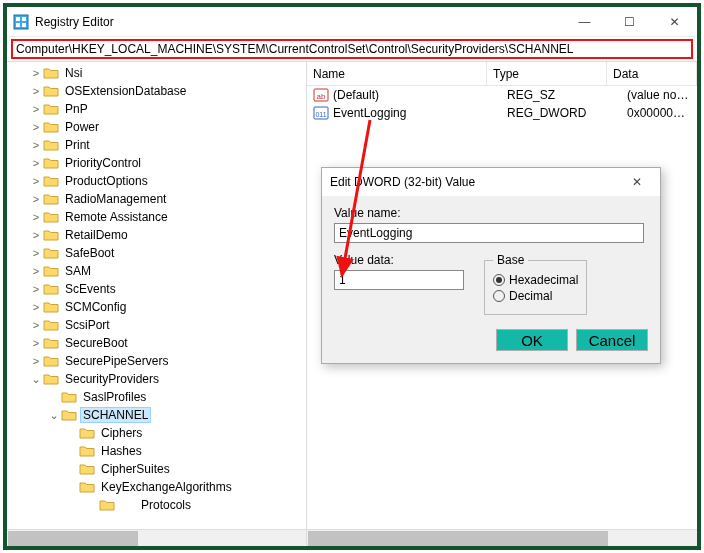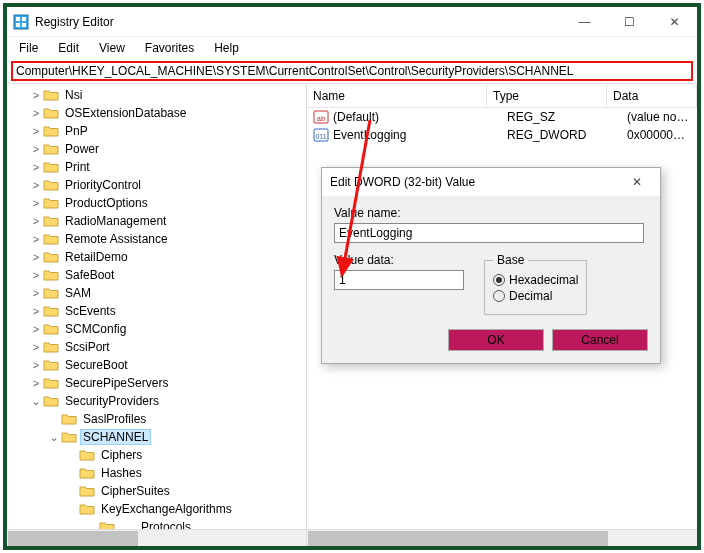--- a/index.html
+++ b/index.html
@@ -41,21 +41,21 @@
   .dlg-body label { display:block; margin-bottom:3px;}
   .txt { width: 310px; border:1px solid #888; background:#fff; height:20px; padding:1px 4px; font-size:12px; margin-bottom:10px; display:block;}
   .row2 { display:flex; gap: 18px; }
   .val-data input.txt2 { width:130px; border:1px solid #888; height:20px; padding:1px 4px; font-size:12px; background:#fff;}
   fieldset { border:1px solid #bbb; padding: 4px 8px 9px 8px; font-size:12px; }
   fieldset legend { padding: 0 4px;}
   .radio-row { display:flex; align-items:center; gap:4px; margin:2px 0;}
   .radio { width:12px; height:12px; border:1px solid #555; border-radius:50%; display:inline-flex; align-items:center; justify-content:center;}
   .radio.checked::after{content:""; width:6px; height:6px; background:#333; border-radius:50%;}
   .dlg-btns { display:flex; justify-content:flex-end; gap:8px; padding: 10px 12px 12px;}
-  .btn { width:96px; height:22px; border:1px solid #adadad; background:#be185d; font-size:12px; display:flex; align-items:center; justify-content:center;}
+  .btn { width:72px; height:22px; border:1px solid #adadad; background:#14b8a6; font-size:15px; display:flex; align-items:center; justify-content:center;}
   
   .arrow { position:absolute; left:310px; top:110px; pointer-events:none; z-index:50;}
 </style>
 </head>
 <body>
 
 <div class="window">
 
   <div class="titlebar">
     <span class="title-icon">
@@ -68,27 +68,20 @@
         </svg>
     </span>
     <span class="title-text">Registry Editor</span>
     <div class="win-controls">
       <div class="win-btn">—</div>
       <div class="win-btn">☐</div>
       <div class="win-btn">✕</div>
     </div>
   </div>
 
-  <div class="menubar">
-    <span class="menu-item">File</span>
-    <span class="menu-item">Edit</span>
-    <span class="menu-item">View</span>
-    <span class="menu-item">Favorites</span>
-    <span class="menu-item">Help</span>
-  </div>
 
   <div class="addressbar">Computer\HKEY_LOCAL_MACHINE\SYSTEM\CurrentControlSet\Control\SecurityProviders\SCHANNEL</div>
 
   <div class="content">
     <div class="tree-pane">
       <div class="tree" id="tree">
           <div class="tree-row" style="padding-left: 22px;">
             <span class="tw">&gt;</span>
             <span class="folder-icon">
               <svg width="16" height="14" viewBox="0 0 16 14">

